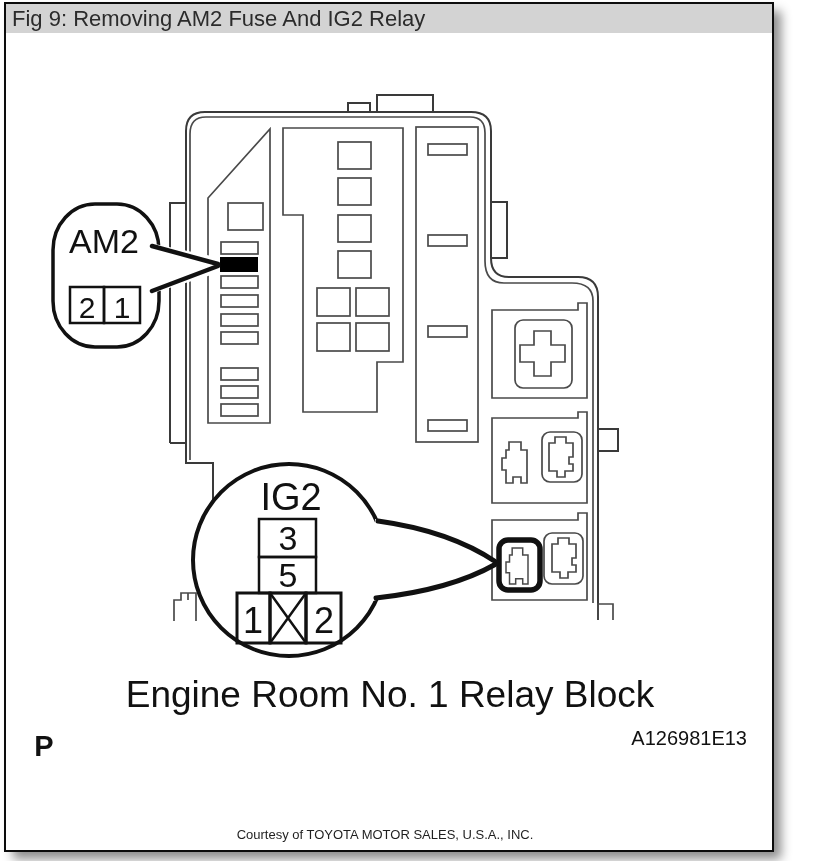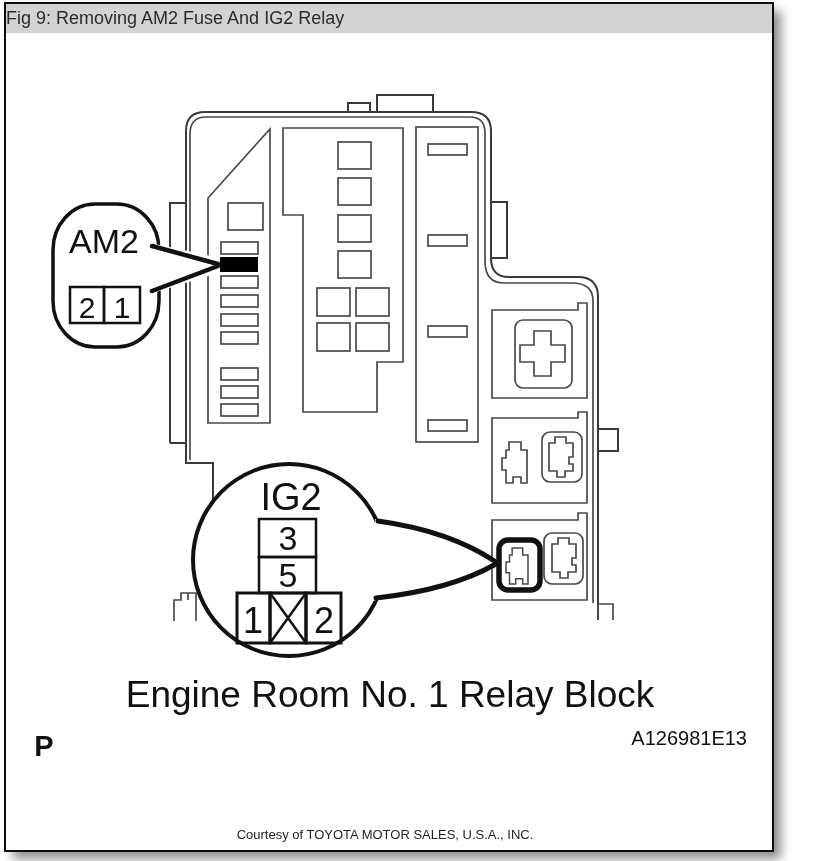--- a/index.html
+++ b/index.html
@@ -4,21 +4,21 @@
 <style>
   html,body{margin:0;padding:0;background:#ffffff;width:816px;height:861px;overflow:hidden;
             font-family:"Liberation Sans", sans-serif;}
   .figure-box{
     position:absolute;left:4px;top:2px;width:766px;height:846px;
     border:2px solid #0c0c0c;background:#ffffff;
     box-shadow:8px 8px 10px -1px rgba(0,0,0,0.45);
   }
   .title-bar{
     height:29px;background:#d3d3d3;
-    font-size:18px;color:#2b2b2b;line-height:29px;padding-left:0;
+    font-size:22px;color:#2b2b2b;line-height:29px;padding-left:6px;
     white-space:nowrap;overflow:hidden;
   }
   .diagram-svg{position:absolute;left:0;top:29px;width:766px;height:817px;}
   .courtesy{
     position:absolute;left:0;right:8px;bottom:8px;text-align:center;
     font-size:13px;color:#1f1f1f;
   }
   
   .ln  {fill:none;stroke:#3a3a3a;stroke-width:2;}
   .lnt {fill:none;stroke:#4a4a4a;stroke-width:1.7;}

